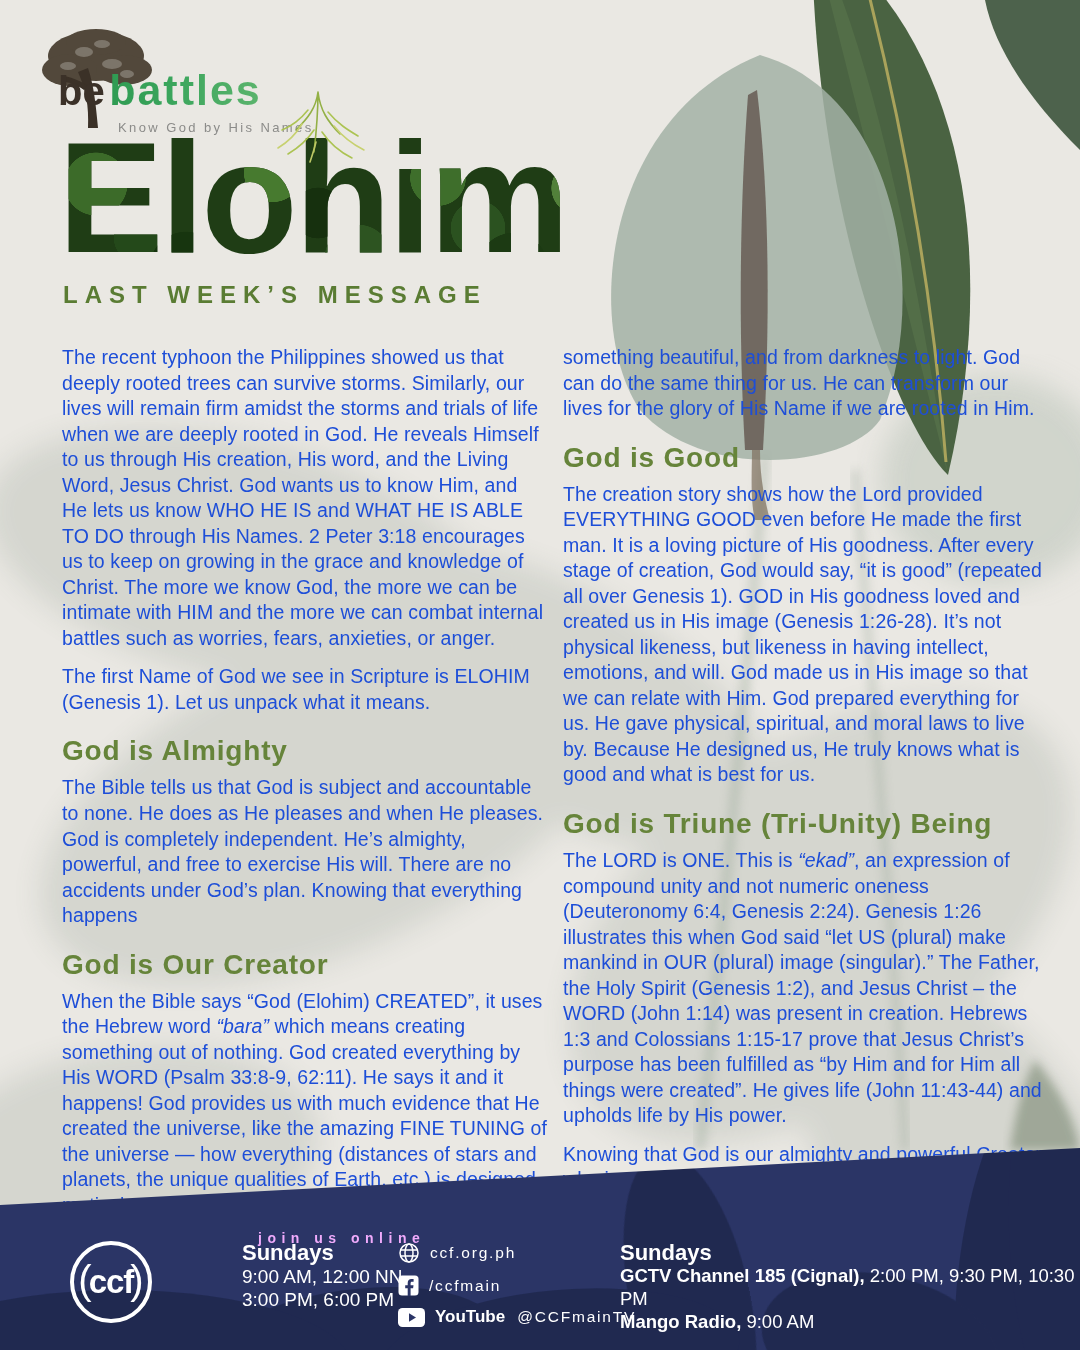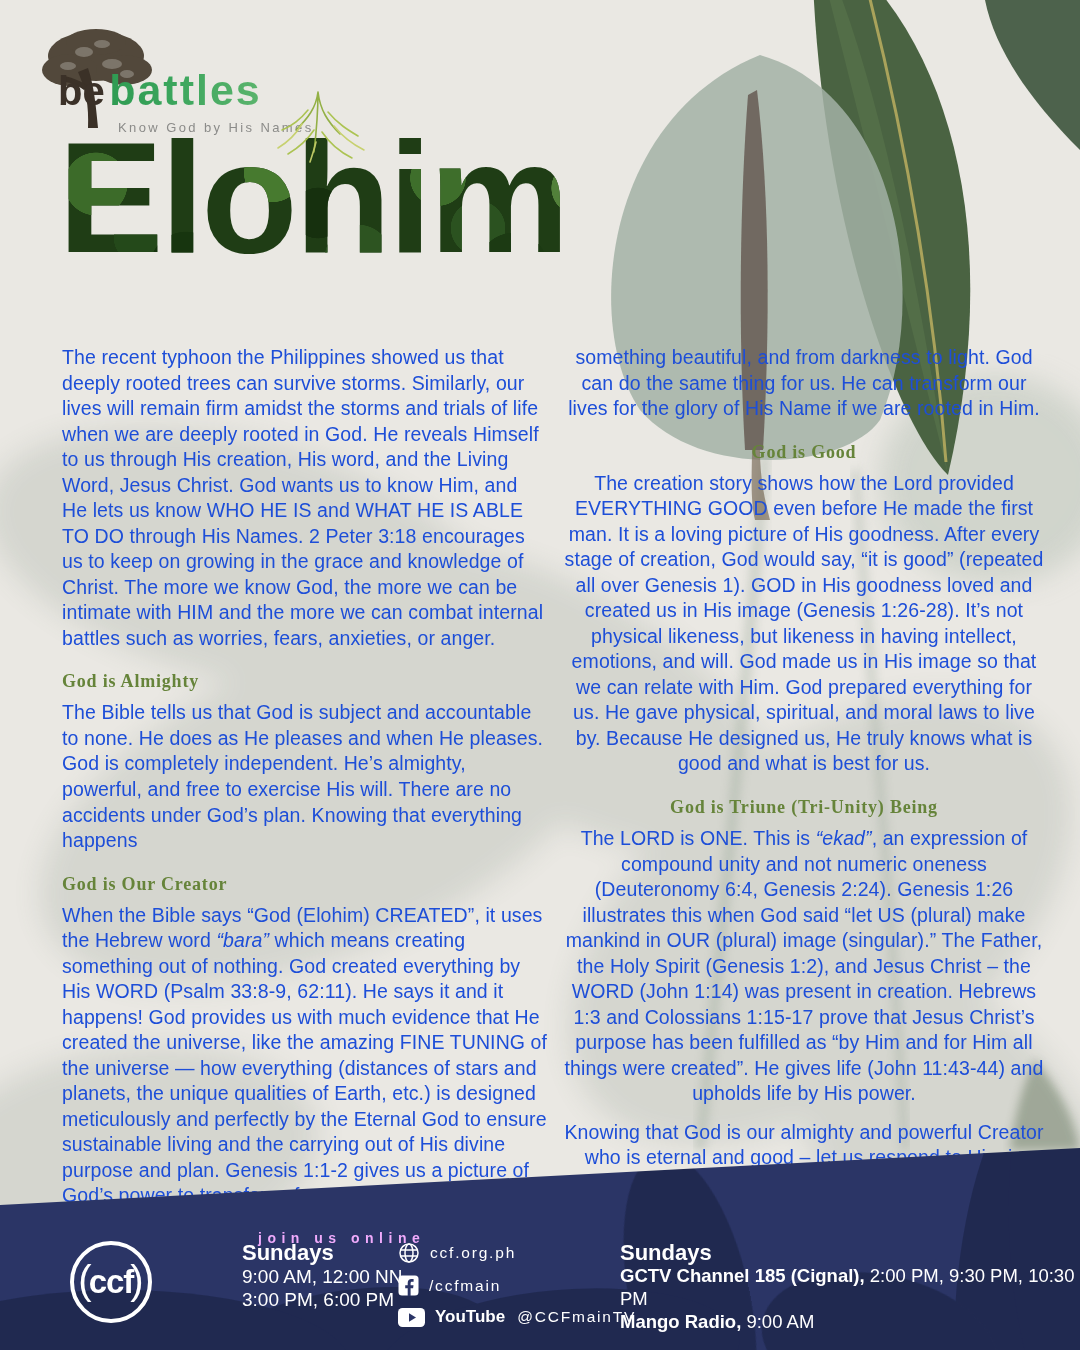--- a/index.html
+++ b/index.html
@@ -42,27 +42,27 @@
       radial-gradient(circle 45px at 420px 110px,#2b5220 0 60%, rgba(0,0,0,0) 61%);
   }
   .subtitle{
     position:absolute;left:63px;top:281px;z-index:2;
     font-size:24px;font-weight:bold;letter-spacing:7px;color:#5a7c33;
   }
 
   
   .col{position:absolute;top:345px;z-index:2;}
   .col-left{left:62px;width:486px;}
-  .col-right{left:563px;width:482px;text-align:center;}
+  .col-right{left:563px;width:482px;}
   .body-p{
     margin:0 0 13px 0;font-size:19.5px;line-height:1.31;color:#1d4ed8;letter-spacing:.1px;
   }
   .body-p .it{font-style:italic;}
   .sec-h{
-    margin:20px 0 8px 0;font-size:18px;font-weight:bold;letter-spacing:.8px;color:#66843a;font-family:Liberation Serif, serif;
+    margin:20px 0 8px 0;font-size:28px;font-weight:bold;letter-spacing:.8px;color:#66843a;
   }
 
   
   .footer{
     position:absolute;left:0;top:1140px;width:1080px;height:210px;z-index:4;
     background:#2b3566;
     clip-path:polygon(0 65px,100% 8px,100% 100%,0 100%);
     color:#fff;
   }
   .fleaves{position:absolute;left:0;top:0;width:1080px;height:210px;}
@@ -155,24 +155,26 @@
     <svg class="roots" width="120" height="75" viewBox="0 0 120 75" aria-hidden="true">
       <g fill="none" stroke-width="1.6" stroke-linecap="round">
         <path d="M60,2 C58,18 50,28 38,40 M60,2 C62,20 70,32 82,44 M60,2 C60,25 58,45 56,62" stroke="#8fae3e"></path>
         <path d="M50,20 C42,30 34,36 24,40 M70,22 C80,34 90,40 100,46 M56,40 C48,52 40,58 30,64 M64,42 C72,54 82,62 94,68" stroke="#a9c24c"></path>
         <path d="M44,34 C38,44 30,52 20,58 M76,36 C84,46 94,54 106,60 M58,52 C56,60 54,66 52,72" stroke="#c6d06a"></path>
       </g>
     </svg>
   </header>
 
   <h1 class="title">Elohim</h1>
+  <div class="subtitle">LAST WEEK’S MESSAGE</div>
 
   <main>
     <div class="col col-left">
         <p class="body-p"><span>The recent typhoon the Philippines showed us that deeply rooted trees can survive storms. Similarly, our lives will remain firm amidst the storms and trials of life when we are deeply rooted in God. He reveals Himself to us through His creation, His word, and the Living Word, Jesus Christ. God wants us to know Him, and He lets us know WHO HE IS and WHAT HE IS ABLE TO DO through His Names. 2 Peter 3:18 encourages us to keep on growing in the grace and knowledge of Christ. The more we know God, the more we can be intimate with HIM and the more we can combat internal battles such as worries, fears, anxieties, or anger.</span></p>
+        <p class="body-p"><span>The first Name of God we see in Scripture is ELOHIM (Genesis 1). Let us unpack what it means.</span></p>
         <h3 class="sec-h">God is Almighty</h3>
         <p class="body-p"><span>The Bible tells us that God is subject and accountable to none. He does as He pleases and when He pleases. God is completely independent. He’s almighty, powerful, and free to exercise His will. There are no accidents under God’s plan. Knowing that everything happens</span></p>
         <h3 class="sec-h">God is Our Creator</h3>
         <p class="body-p"><span>When the Bible says “God (Elohim) CREATED”, it uses the Hebrew word </span><span class="it">“bara”</span><span> which means creating something out of nothing. God created everything by His WORD (Psalm 33:8-9, 62:11). He says it and it happens! God provides us with much evidence that He created the universe, like the amazing FINE TUNING of the universe — how everything (distances of stars and planets, the unique qualities of Earth, etc.) is designed meticulously and perfectly by the Eternal God to ensure sustainable living and the carrying out of His divine purpose and plan. Genesis 1:1-2 gives us a picture of God’s power to transform: from something desolate to</span></p>
       </div>
     <div class="col col-right">
         <p class="body-p"><span>something beautiful, and from darkness to light. God can do the same thing for us. He can transform our lives for the glory of His Name if we are rooted in Him.</span></p>
         <h3 class="sec-h">God is Good</h3>
         <p class="body-p"><span>The creation story shows how the Lord provided EVERYTHING GOOD even before He made the first man. It is a loving picture of His goodness. After every stage of creation, God would say, “it is good” (repeated all over Genesis 1). GOD in His goodness loved and created us in His image (Genesis 1:26-28). It’s not physical likeness, but likeness in having intellect, emotions, and will. God made us in His image so that we can relate with Him. God prepared everything for us. He gave physical, spiritual, and moral laws to live by. Because He designed us, He truly knows what is good and what is best for us.</span></p>
         <h3 class="sec-h">God is Triune (Tri-Unity) Being</h3>

